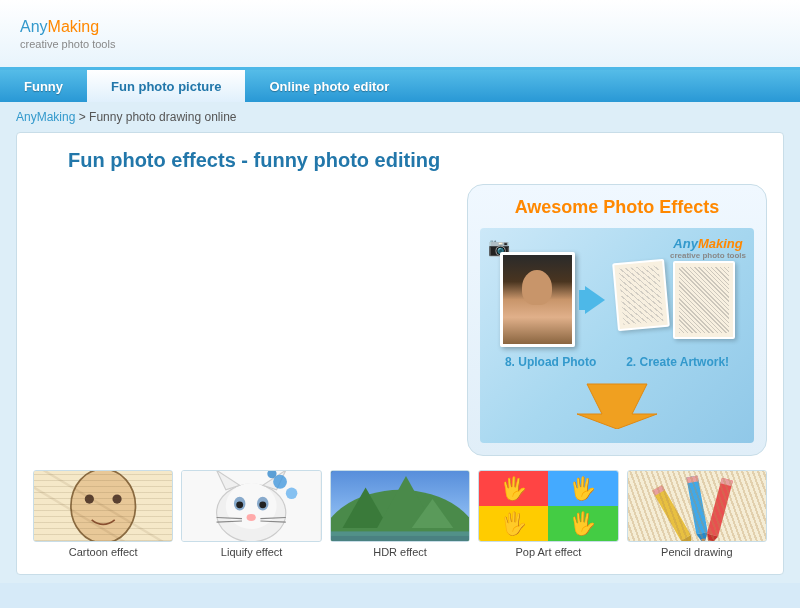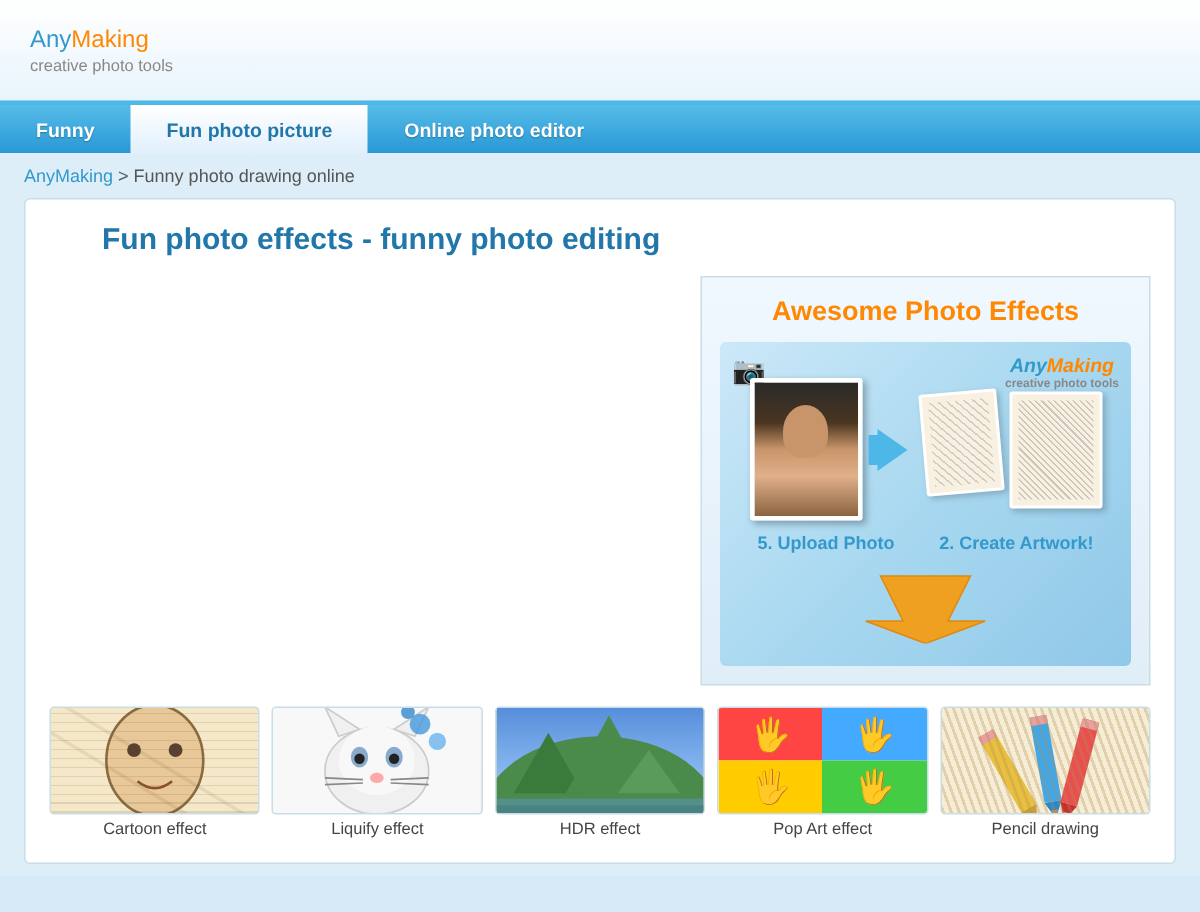--- a/index.html
+++ b/index.html
@@ -99,21 +99,21 @@
     }
 
     #right-col {
       width: 300px;
       flex-shrink: 0;
     }
 
     
     #promo-box {
       border: 1px solid #c8dde8;
-      border-radius: 0;
+      border-radius: 16px;
       background: linear-gradient(to bottom, #f0f8ff 0%, #e0eef8 100%);
       padding: 12px;
       text-align: center;
     }
 
     #promo-title {
       font-size: 18px;
       font-weight: bold;
       color: #ff8800;
       margin-bottom: 10px;
@@ -370,21 +370,21 @@
 
               <div class="arrow-right"></div>
 
               <div class="artwork-frames">
                 <div class="artwork-frame-small"></div>
                 <div class="artwork-frame-large"></div>
               </div>
             </div>
 
             <div id="step-labels">
-              <span class="step-label">5. Upload Photo</span>
+              <span class="step-label">8. Upload Photo</span>
               <span class="step-label">2. Create Artwork!</span>
             </div>
 
             <div id="promo-down-arrow">
               <svg class="down-arrow-svg" width="80" height="50" viewBox="0 0 80 50">
                 <polygon points="10,5 70,5 55,35 80,35 40,50 0,35 25,35" fill="#f0a020" stroke="#e08810" stroke-width="1"></polygon>
               </svg>
             </div>
           </div>
         </div>

